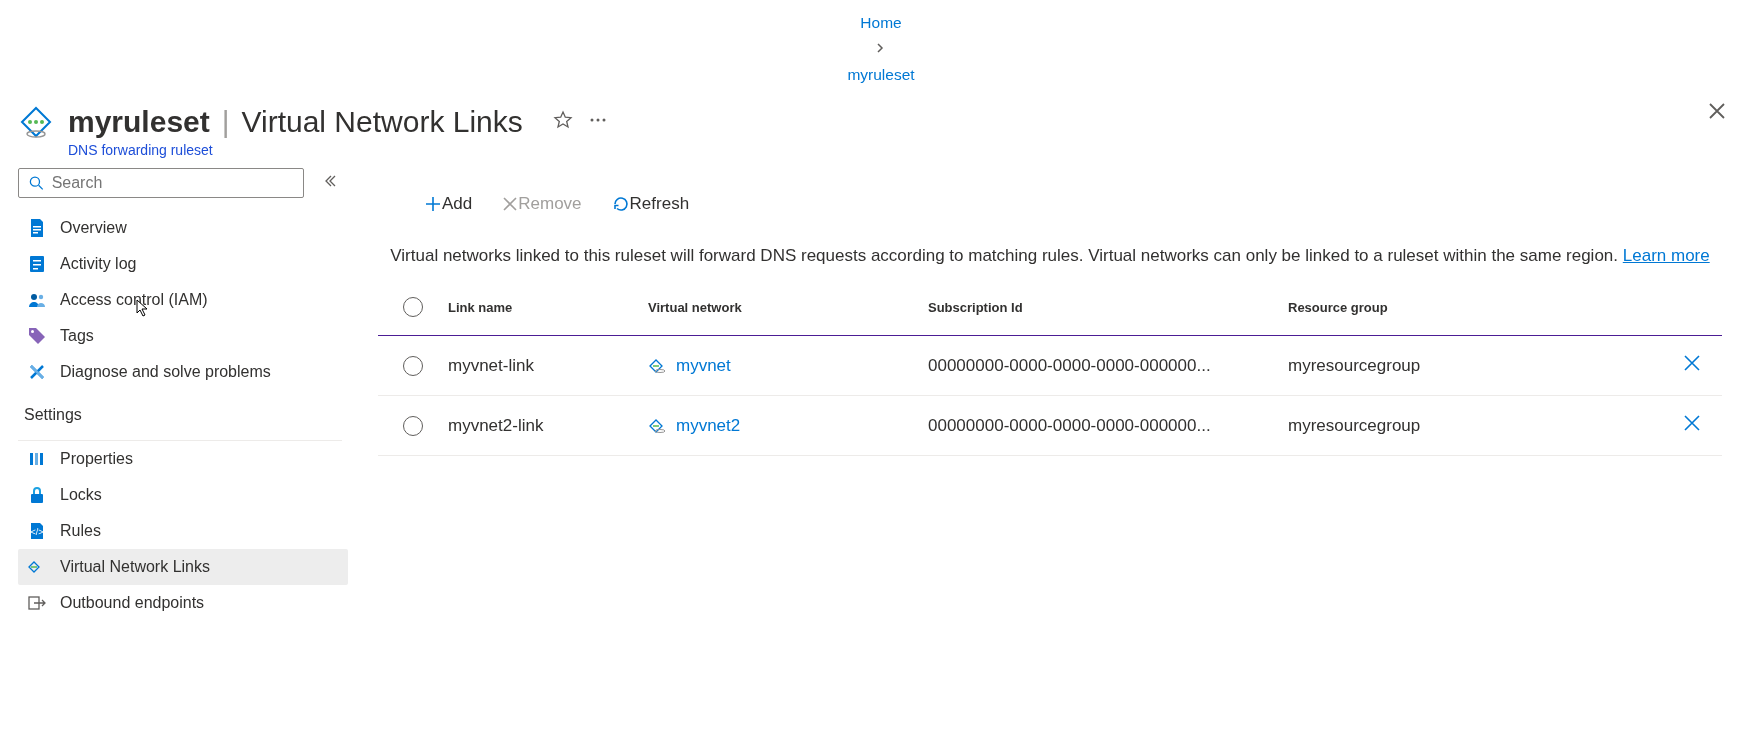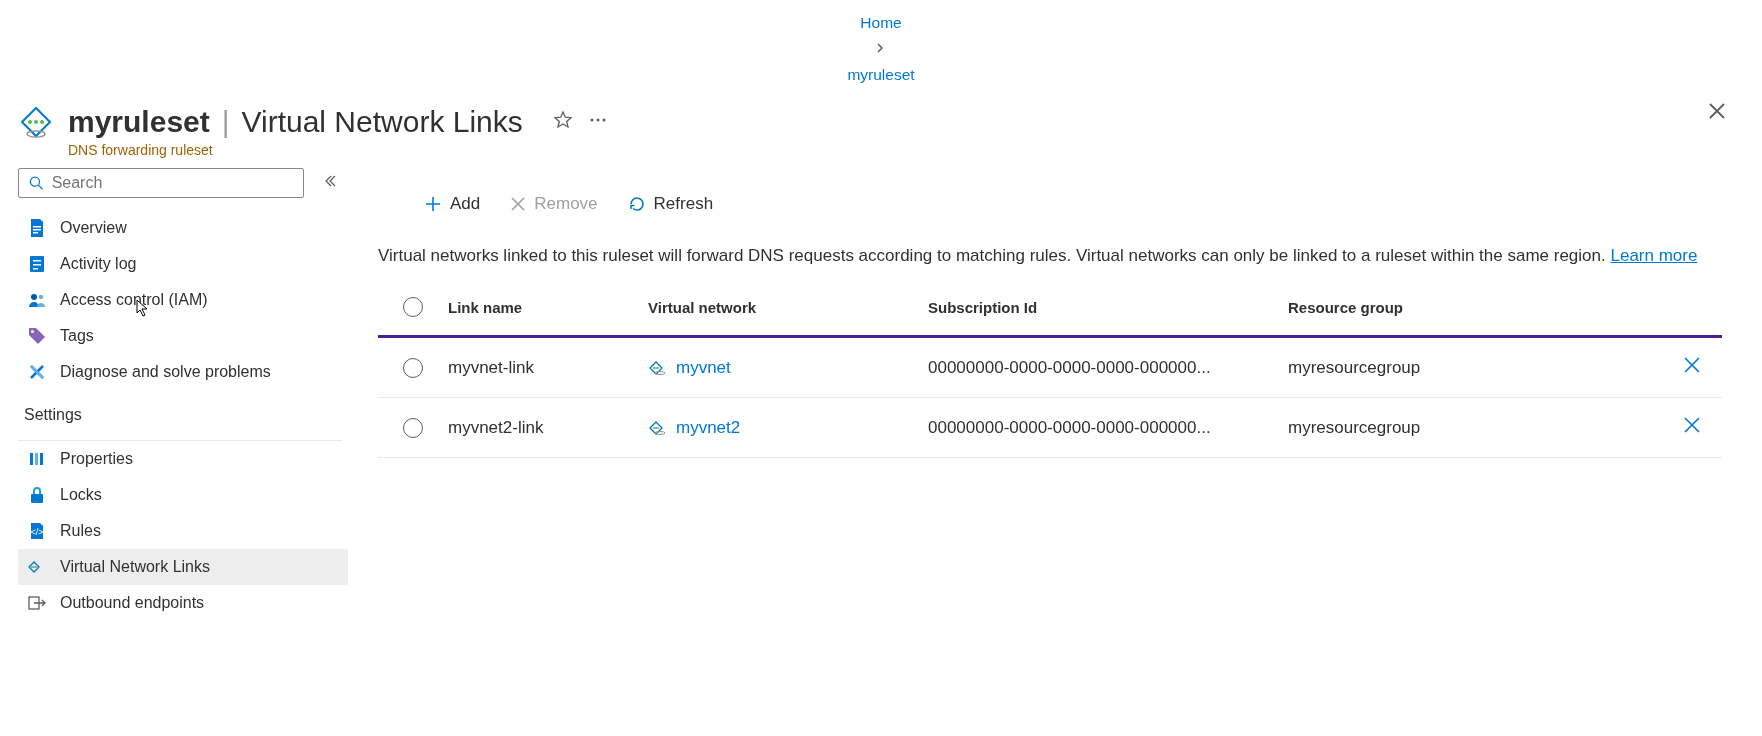--- a/index.html
+++ b/index.html
@@ -9,49 +9,49 @@
   .breadcrumb .sep { color: #605e5c; font-size: 12px; }
   .breadcrumb-item { color: #0078d4; cursor: pointer; }
 
   .header-row { display: flex; align-items: flex-start; padding: 14px 18px 10px 18px; position: relative; }
   .header-icon { width: 36px; height: 36px; margin-right: 14px; flex-shrink: 0; display:flex; align-items:center; justify-content:center; }
   .header-texts { display: flex; flex-direction: column; }
   .title-line { display: flex; align-items: center; gap: 8px; font-size: 30px; line-height: 1.2; }
   .title-bold { font-weight: 600; }
   .title-divider { color: #a19f9d; font-weight: 300; padding: 0 4px; }
   .title-rest { font-weight: 400; }
-  .subtitle { font-size: 14px; color: #a16207; margin-top: 2px; }
+  .subtitle { font-size: 14px; color: #1d4ed8; margin-top: 2px; }
   .title-actions { display: flex; align-items: center; gap: 16px; margin-left: 30px; margin-top: 6px; }
   .icon-btn { cursor: pointer; color: #605e5c; display:flex; align-items:center; justify-content:center; }
   .close-x { position: absolute; right: 36px; top: 10px; cursor: pointer; font-size: 22px; color: #605e5c; }
 
   .main { display: flex; height: calc(736px - 120px); }
   .sidebar { width: 348px; flex-shrink:0; padding: 0 0 0 18px; }
   .search-row { display:flex; align-items:center; gap: 18px; margin-bottom: 12px; position: relative;}
   .search-wrap { flex:1; border: 1px solid #8a8886; border-radius: 2px; display:flex; align-items:center; padding: 5px 10px; }
   .search-wrap input { border:none; outline:none; font-size:16px; width:100%; background:transparent; color:#323130; }
   .collapse-btn { cursor: pointer; color:#605e5c; padding-right: 12px;}
   .nav-item { display:flex; align-items:center; gap: 14px; padding: 9px 10px; font-size:16px; cursor:pointer; border-radius:2px; }
   .nav-item.selected { background:#ededed; }
   .nav-icon { width:18px; height:18px; display:flex; align-items:center; justify-content:center; flex-shrink:0;}
   .nav-label { color:#323130; }
   .section-title { font-size:16px; font-weight:400; color:#323130; padding: 16px 0 10px 6px; }
   .section-divider { border: none; border-top:1px solid #edebe9; margin: 6px 6px 0 0; }
 
   .content { flex:1; padding: 22px 40px 0 30px; overflow:auto; }
   .toolbar { display:flex; align-items:center; gap: 10px; padding: 0 0 24px 36px; }
-  .tool-btn { display:flex; align-items:center; gap:8px; font-size:17px; padding: 4px 10px; cursor:pointer; border-radius:2px; }
+  .tool-btn { display:flex; align-items:center; font-size:17px; padding: 4px 10px; cursor:pointer; border-radius:2px; }
   .tool-btn .ticon { display:flex; align-items:center; justify-content:center; }
   .tool-btn.disabled { cursor:default; color:#a19f9d; }
 
-  .desc { font-size:17px; color:#323130; line-height:1.6; margin-bottom: 28px; }
+  .desc { font-size:17px; color:#323130; line-height:1.6; margin-bottom: 28px; text-align: center; }
   .learn-link { color:#0078d4; text-decoration: underline; cursor:pointer; }
 
   .table { width:100%; }
-  .thead { display:flex; align-items:center; border-bottom:3px solid #4c1d95; padding: 0 0 18px 0; font-weight:600; font-size:15px; }
+  .thead { display:flex; align-items:center; border-bottom:1px solid #4c1d95; padding: 0 0 18px 0; font-weight:600; font-size:13px; }
   .trow { display:flex; align-items:center; border-bottom:1px solid #edebe9; padding: 18px 0; font-size:17px; }
   .col-check { width:70px; display:flex; justify-content:center; }
   .col-name { width:200px; padding-right:10px;}
   .col-vnet { flex:0 0 280px; display:flex; align-items:center; gap:8px;}
   .col-sub { flex:0 0 360px; padding-right:22px;}
   .col-rg { flex:1; }
   .col-del { width:60px; display:flex; justify-content:center;}
   .row-check { width:20px; height:20px; border:1.5px solid #605e5c; border-radius:50%; cursor:pointer;}
   .vnet-link { color:#0078d4; cursor:pointer; }
   .vnet-icon { display:flex; align-items:center;}

